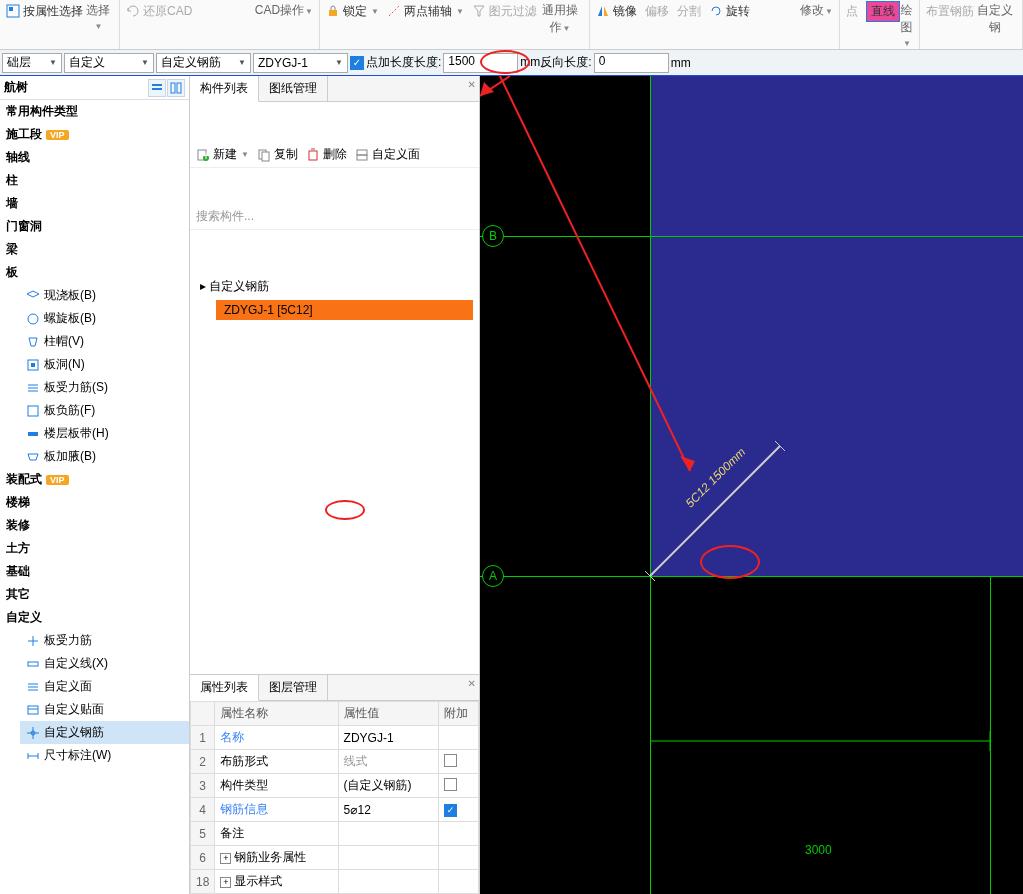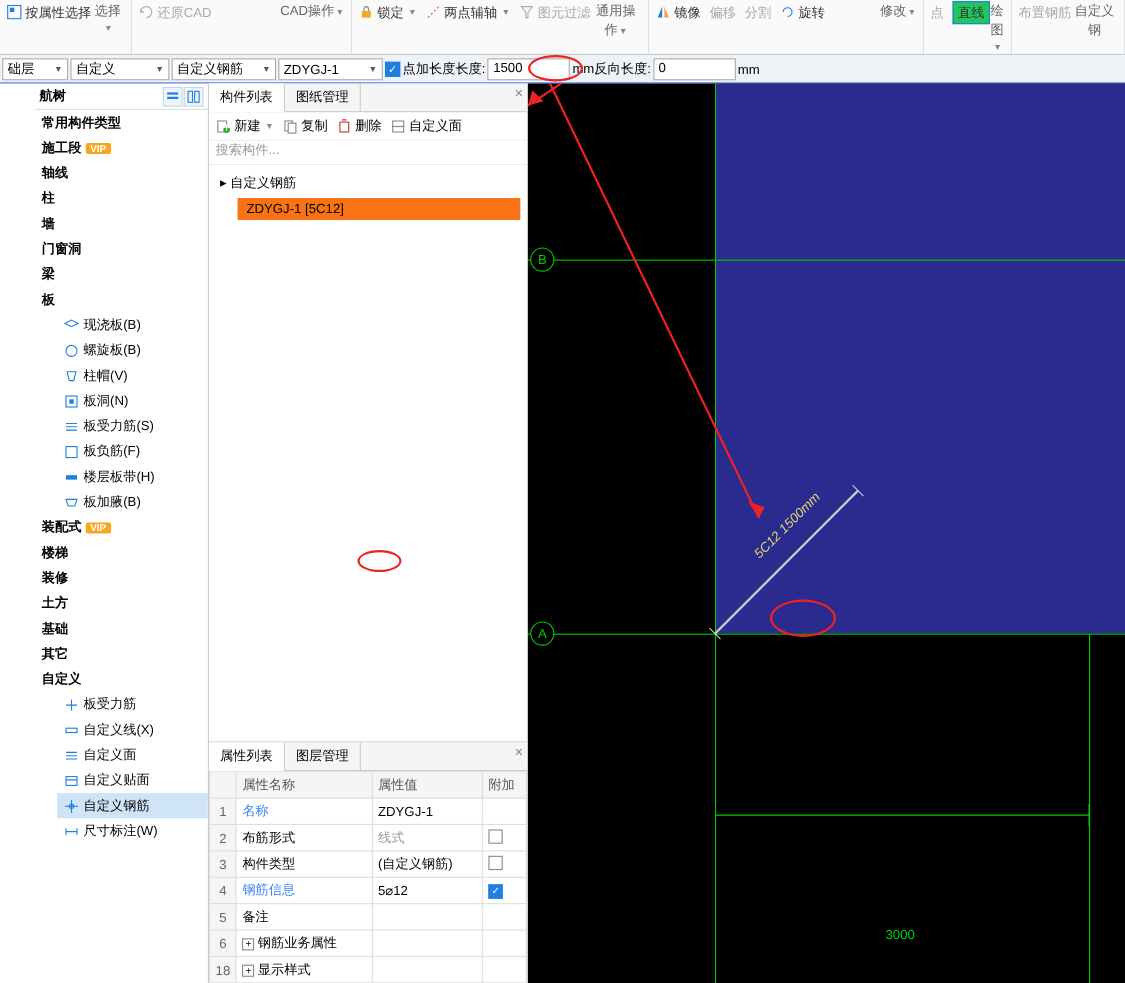--- a/index.html
+++ b/index.html
@@ -11,31 +11,31 @@
 .ribbon-item.disabled { color: #aaa; }
 .ribbon-label { text-align: center; color: #666; font-size: 11px; }
 .icn { width: 14px; height: 14px; display: inline-block; }
 .drop-arrow { font-size: 8px; color: #888; margin-left: 1px; }
 .toolbar2 { height: 26px; background: #eef3f8; border-bottom: 1px solid #1d4ed8; display: flex; align-items: center; gap: 2px; padding: 0 2px; }
 .combo { height: 20px; border: 1px solid #aaa; background: #fff; display: flex; align-items: center; padding: 0 4px; }
 .combo .arr { margin-left: auto; font-size: 8px; color: #555; }
 .checkbox { width: 14px; height: 14px; background: #1e7fe0; color: #fff; display: flex; align-items: center; justify-content: center; font-size: 10px; }
 .tinput { height: 20px; border: 1px solid #aaa; background: #fff; padding: 0 4px; }
 .main { position: absolute; top: 76px; left: 0; right: 0; bottom: 0; display: flex; }
-.nav-panel { width: 190px; background: #fff; border-right: 1px solid #ccc; display: flex; flex-direction: column; padding-left: 32px; }
+.nav-panel { width: 190px; background: #fff; border-right: 1px solid #ccc; display: flex; flex-direction: column; }
 .nav-head { height: 24px; display: flex; align-items: center; border-bottom: 1px solid #ddd; padding: 0 4px; font-weight: bold; }
 .nav-tools { margin-left: auto; display: flex; gap: 1px; }
 .tool-btn { width: 18px; height: 18px; border: 1px solid #c8d6e8; background: #eef4fb; display: flex; align-items: center; justify-content: center; cursor: pointer; }
 .nav-body { flex: 1; overflow: auto; }
 .tree-item { padding: 3px 6px; cursor: pointer; display: flex; align-items: center; gap: 4px; }
 .tree-item.bold { font-weight: bold; }
 .tree-item.sel { background: #d0e4f7; }
 .tree-sub { padding-left: 20px; }
 .vip { background: #f5a623; color: #fff; font-size: 9px; padding: 0 4px; border-radius: 2px; }
-.mid-panel { width: 290px; background: #fff; border-right: 1px solid #ccc; display: flex; flex-direction: column; }
+.mid-panel { width: 290px; background: #fff; border-right: 1px solid #ccc; display: flex; flex-direction: column; gap: 40px; }
 .tabs { height: 26px; display: flex; border-bottom: 1px solid #ccc; background: #f5f5f5; }
 .tab { padding: 4px 10px; border-right: 1px solid #ccc; cursor: pointer; }
 .tab.active { background: #fff; border-bottom: 1px solid #fff; margin-bottom: -1px; }
 .mid-toolbar { height: 26px; display: flex; align-items: center; gap: 8px; padding: 0 6px; border-bottom: 1px solid #eee; }
 .mid-btn { display: flex; align-items: center; gap: 3px; cursor: pointer; }
 .search-input { height: 22px; border: none; border-bottom: 1px solid #eee; padding: 0 6px; color: #999; }
 .component-tree { flex: 1; padding: 6px; }
 .ct-parent { padding: 2px 4px; }
 .ct-child { margin-left: 20px; padding: 3px 8px; background: #f97316; margin-top: 3px; }
 .prop-panel { border-top: 1px solid #ccc; display: flex; flex-direction: column; }
@@ -140,21 +140,21 @@
       </div>
     </div>
     <div class="ribbon-row"></div>
     <div class="ribbon-label"><span>修改</span><span class="drop-arrow">▼</span></div>
   </div>
   <div class="ribbon-group" style="width:80px">
     <div class="ribbon-row">
       <div class="ribbon-item disabled">
           <span>点</span>
         </div>
-      <div class="ribbon-item" style="border:1px solid #1e7fe0;padding:1px 4px;background:#22c55e">
+      <div class="ribbon-item" style="border:1px solid #1e7fe0;padding:1px 4px;background:#ec4899">
           <span>直线</span>
         </div>
     </div>
     <div class="ribbon-row"></div>
     <div class="ribbon-label"><span>绘图</span><span class="drop-arrow">▼</span></div>
   </div>
   <div class="ribbon-group" style="flex:1">
     <div class="ribbon-row">
       <div class="ribbon-item disabled">
           <span>布置钢筋</span>

